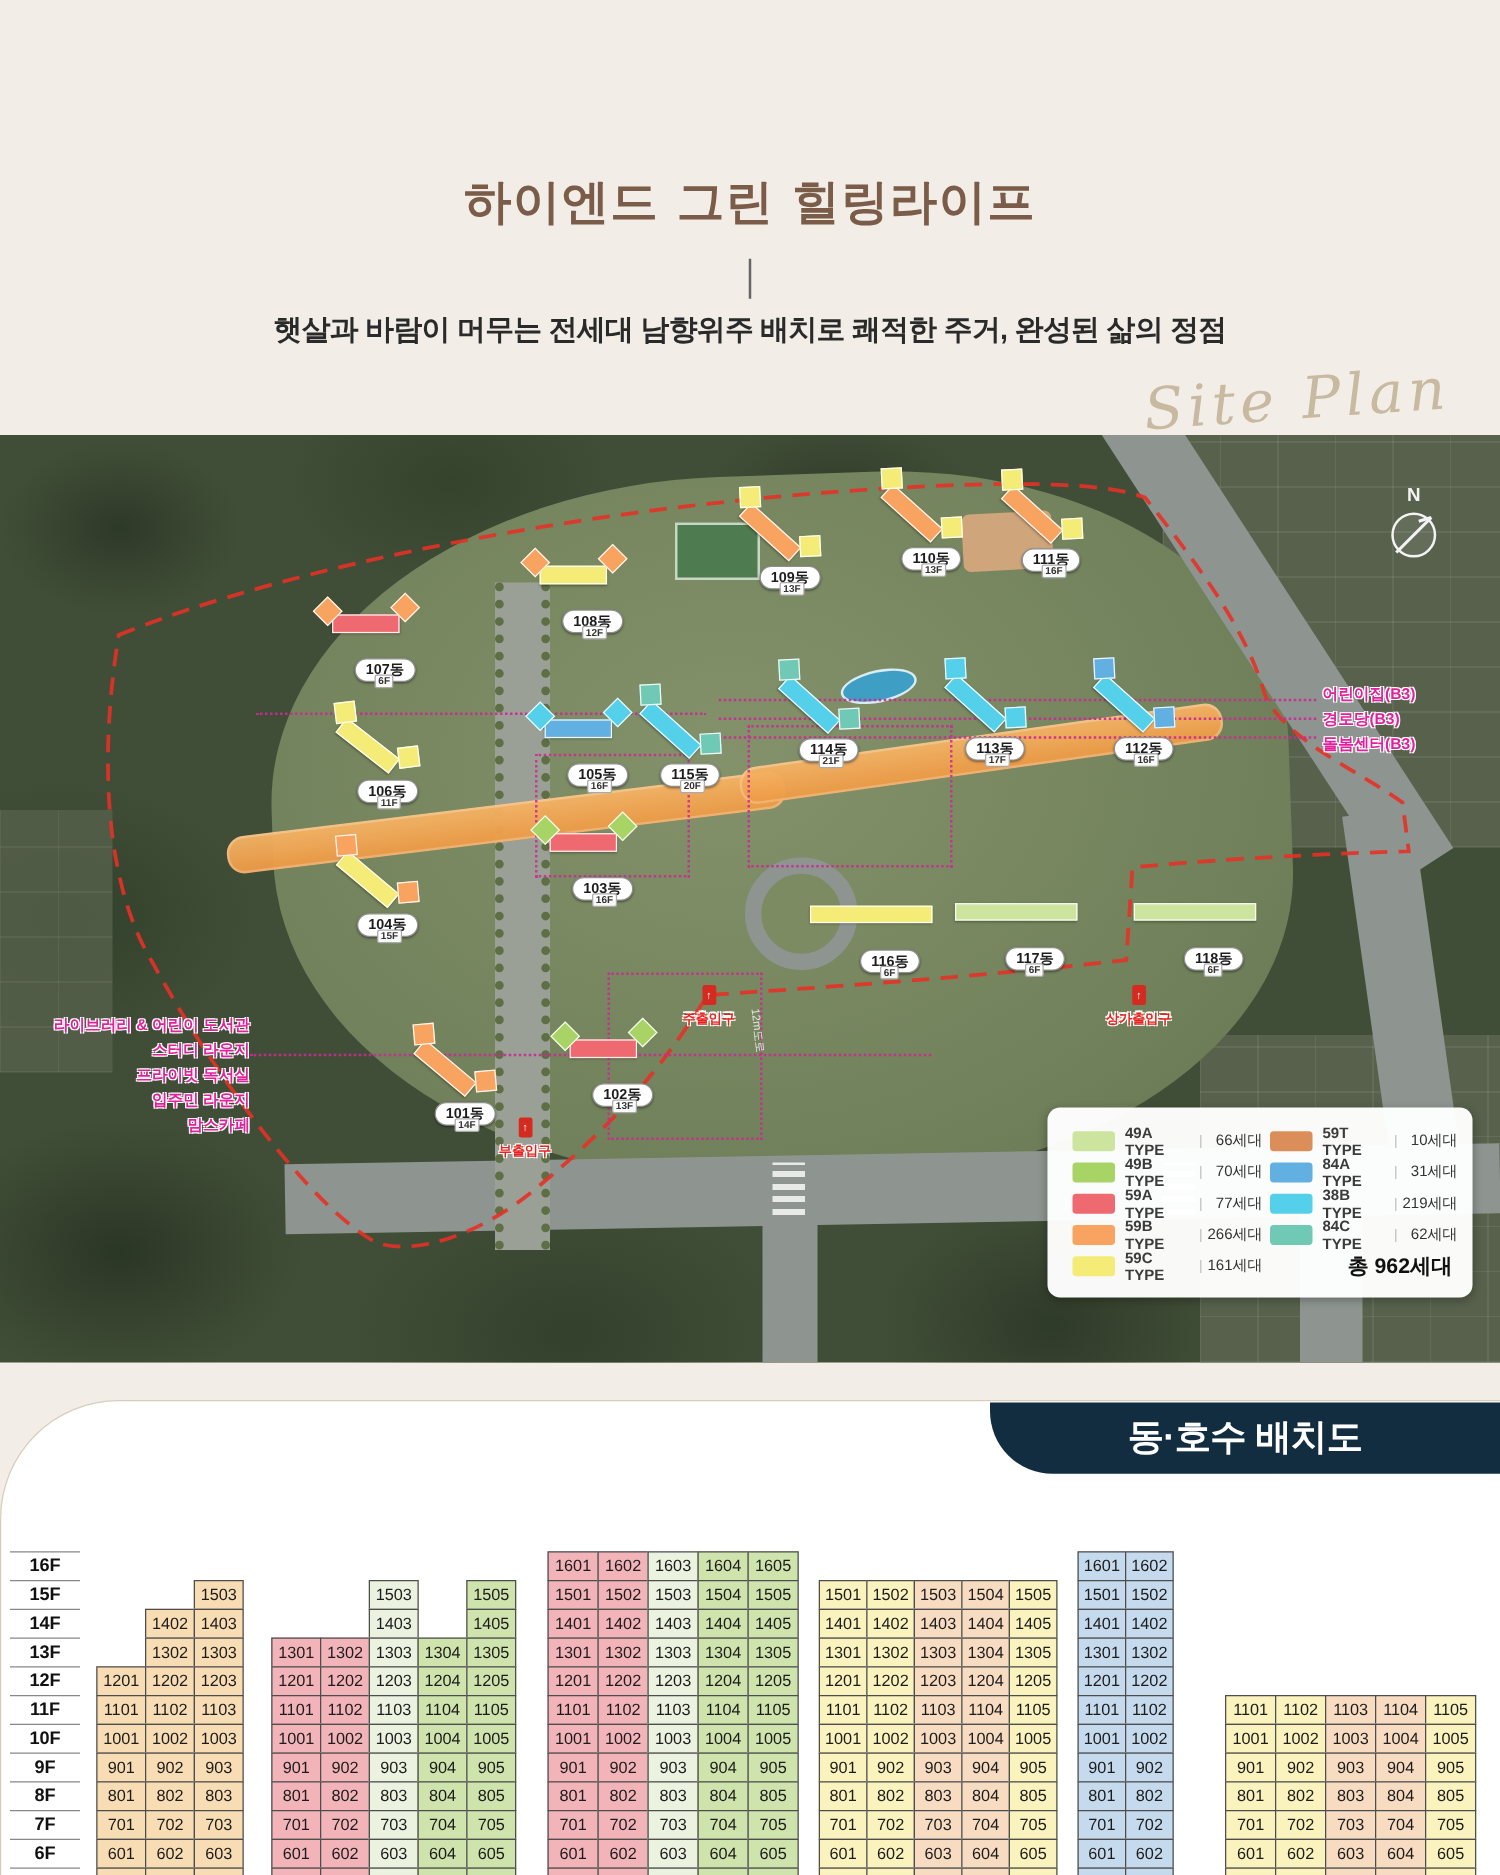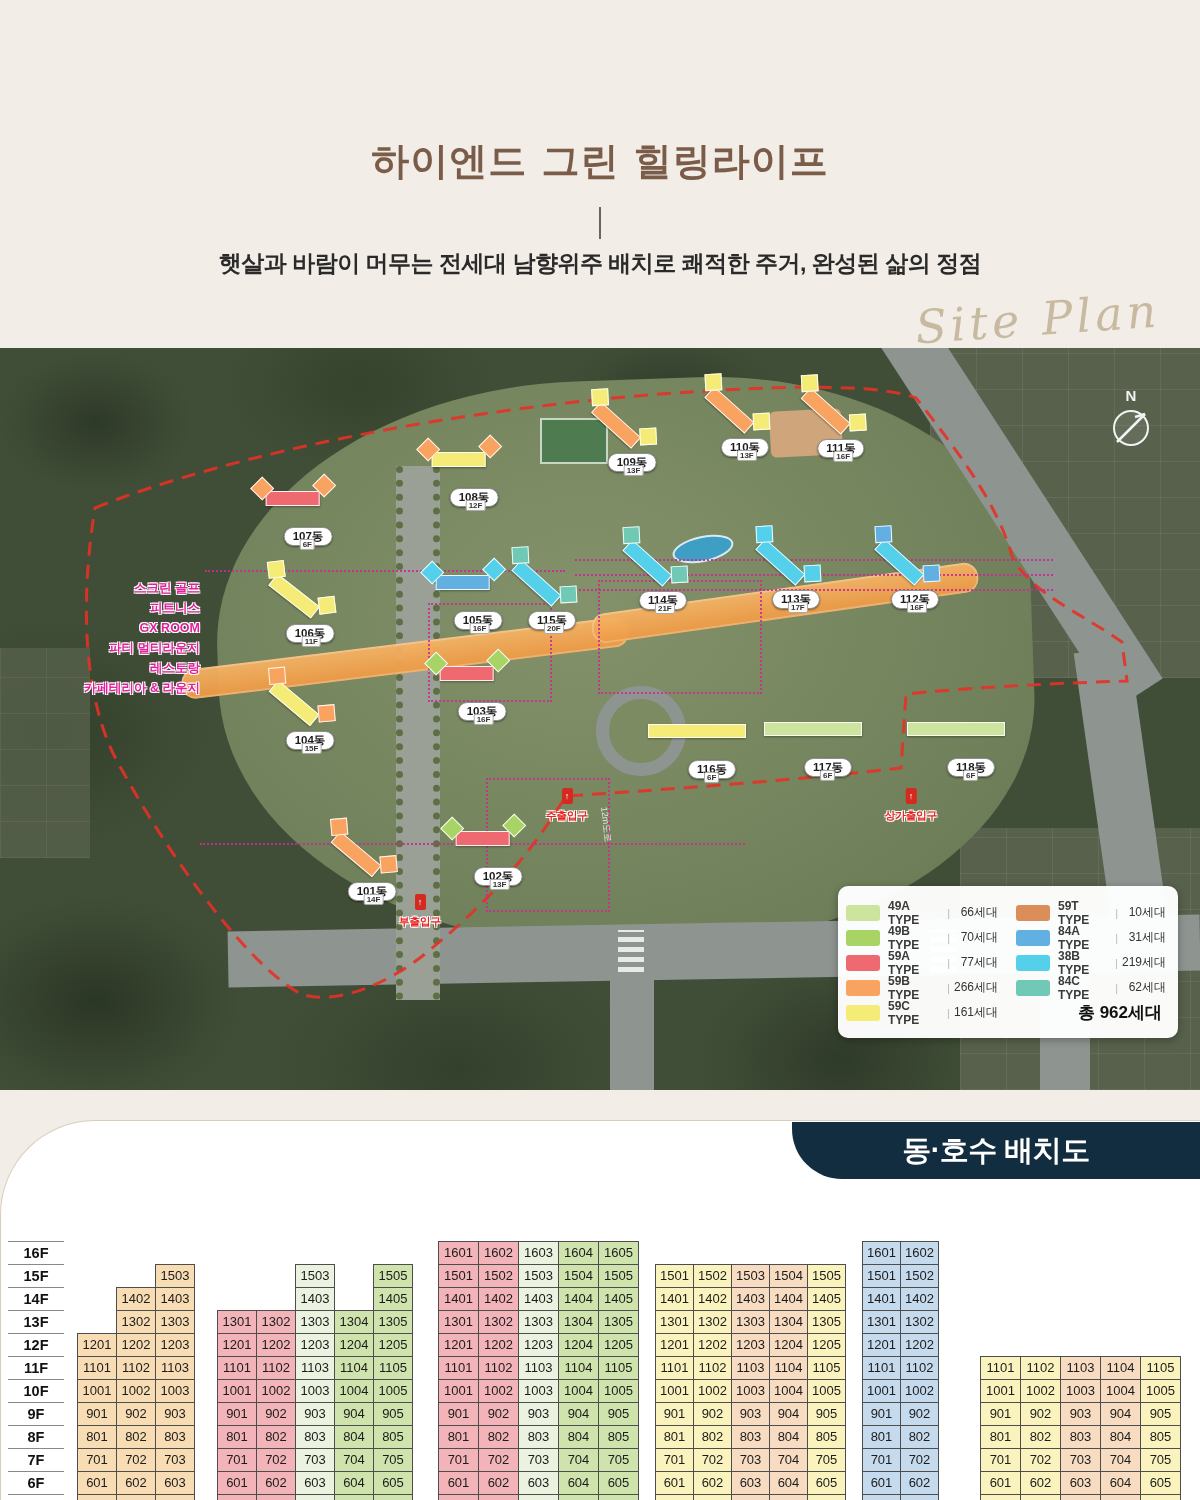--- a/index.html
+++ b/index.html
@@ -72,21 +72,21 @@
   .entr .pin{display:block;margin:0 auto 1px;width:11px;height:16px;background:#d42a20;
     border-radius:2px;color:#fff;font-size:9px;line-height:16px;font-weight:bold;}
   .entr .elabel{color:#e8231f;font-size:10.5px;font-weight:bold;white-space:nowrap;
     text-shadow:-1px -1px 0 #fff,1px -1px 0 #fff,-1px 1px 0 #fff,1px 1px 0 #fff;}
   #road-label{position:absolute;left:588px;top:470px;color:#f2f2f2;font-size:9px;
     transform:rotate(83deg);z-index:15;opacity:.9;}
   
   #legend{position:absolute;left:838px;top:538px;width:340px;height:152px;z-index:20;
     background:rgba(255,255,255,.97);border-radius:10px;box-shadow:0 2px 8px rgba(0,0,0,.3);}
   .lg-col{position:absolute;top:14px;}
-  #lg-col1{left:8px;width:152px;}
+  #lg-col1{left:20px;width:152px;}
   #lg-col2{left:178px;width:150px;}
   .lg-row{display:flex;align-items:center;height:25px;}
   .lg-sw{width:34px;height:16px;border-radius:3px;margin-right:8px;flex:0 0 auto;}
   .lg-label{font-size:12px;font-weight:bold;color:#3b3b3b;flex:1;}
   .lg-bar{color:#bbb;margin:0 4px;font-size:11px;}
   .lg-count{font-size:12px;color:#333;text-align:right;min-width:44px;}
   #lg-total{position:absolute;right:16px;bottom:14px;font-size:17px;font-weight:bold;color:#111;}
   
   #north{position:absolute;left:1104px;top:38px;z-index:20;}
   
@@ -144,27 +144,31 @@
 
     <div class="dotrect" style="left:428px;top:255px;width:120px;height:95px;"></div>
     <div class="dotrect" style="left:598px;top:232px;width:160px;height:110px;"></div>
     <div class="dotrect" style="left:486px;top:430px;width:120px;height:130px;"></div>
     <div class="dotline" style="left:205px;top:222px;width:360px;"></div>
     <div class="dotline" style="left:200px;top:495px;width:545px;"></div>
     <div class="dotline" style="left:575px;top:211px;width:478px;"></div>
     <div class="dotline" style="left:575px;top:226px;width:478px;"></div>
     <div class="dotline" style="left:575px;top:241px;width:478px;"></div>
 
-    <div class="amenity right-al" id="amen-lt" style="left:40px;top:230px;width:160px;">
-        <div>스크린 골프</div>
-        <div>피트니스</div>
-        <div>GX ROOM</div>
-        <div>파티 멀티라운지</div>
-        <div>레스토랑</div>
-        <div>카페테리아 &amp; 라운지</div>
+    <div class="amenity right-al" id="amen-lb" style="left:20px;top:462px;width:180px;">
+        <div>라이브러리 &amp; 어린이 도서관</div>
+        <div>스터디 라운지</div>
+        <div>프라이빗 독서실</div>
+        <div>입주민 라운지</div>
+        <div>맘스카페</div>
+      </div>
+    <div class="amenity" id="amen-r" style="left:1058px;top:197px;width:140px;">
+        <div>어린이집(B3)</div>
+        <div>경로당(B3)</div>
+        <div>돌봄센터(B3)</div>
       </div>
     <div id="road-label">12m도로</div>
 
     <div id="bld-layer">
         <div class="bld" style="left: 372px; top: 543px;"><div class="cluster" style="transform: rotate(40deg);">
             <div class="bar" style="background: rgb(249, 163, 96);"></div>
             <div class="dmn" style="left: -38px; top: -18px; background: rgb(249, 163, 96);"></div>
             <div class="dmn" style="left: 24px; top: -21px; background: rgb(249, 163, 96);"></div>
           </div><div class="pill">101동</div><div class="chip">14F</div></div>
         <div class="bld" style="left: 498px; top: 528px;"><div class="cluster" style="transform: rotate(0deg);">

